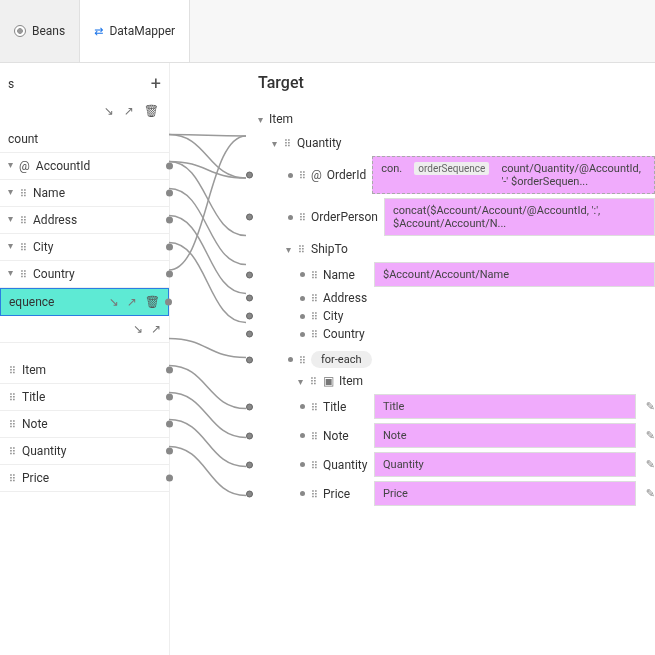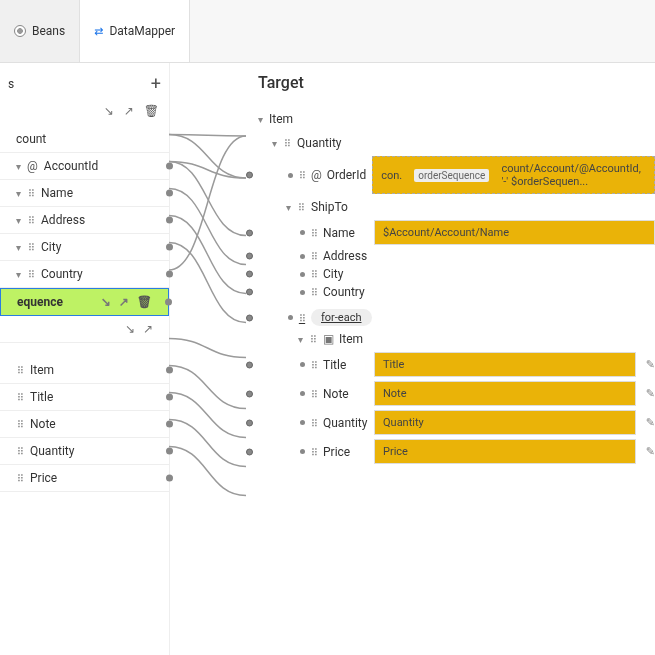--- a/index.html
+++ b/index.html
@@ -12,38 +12,38 @@
   .beans-icon { background: radial-gradient(circle, #999 40%, #fff 42%); border-radius: 50%; border: 1px solid #888; }
   .mapper-icon { color: #1a73e8; font-size: 11px; }
 
   .main { display: flex; height: calc(655px - 34px); }
 
   
   .left { width: 170px; border-right: 1px solid #eee; position: relative; overflow: visible; }
   .left-head { display: flex; justify-content: space-between; align-items: center; padding: 10px 8px 6px 8px; }
   .plus { font-size: 18px; color: #555; cursor: pointer; }
   .left-sub { display: flex; justify-content: flex-end; gap: 10px; padding: 4px 10px 8px 0; color: #555; }
-  .src-item { display: flex; align-items: center; gap: 6px; padding: 6px 16px; border-bottom: 1px solid #eee; position: relative; }
-  .src-item.highlight { background: #bef264; border: 1px solid #2a7de1; font-weight: bold; }
+  .src-item { display: flex; align-items: flex-start; gap: 6px; padding: 6px 8px; border-bottom: 1px solid #eee; position: relative; }
+  .src-item.highlight { background: #5eead4; border: 1px solid #2a7de1; }
   .src-item .icons { margin-left: auto; display: flex; gap: 8px; color: #555; }
   .dot { width: 5px; height: 5px; border-radius: 50%; background: #888; display: inline-block; }
   .grip { display: inline-block; width: 8px; text-align: center; color: #888; letter-spacing: -1px; }
   .grip::before { content: "⠿"; font-size: 10px; }
   .attr { color: #555; }
   .chev { color: #888; font-size: 10px; }
   .trash { cursor: pointer; }
   .port { width: 7px; height: 7px; border-radius: 50%; background: #888; position: absolute; right: -4px; top: 50%; transform: translateY(-50%); }
 
   
   .right { flex: 1; padding: 10px 0 0 88px; position: relative; overflow: hidden; }
   .target-h { font-size: 16px; font-weight: 500; margin-bottom: 20px; }
   .body-h { display: flex; align-items: center; gap: 6px; font-size: 12px; margin-bottom: 10px; }
   .tgt-row { display: flex; align-items: center; gap: 6px; margin-bottom: 4px; position: relative; }
   .tgt-label { display: flex; align-items: center; gap: 5px; min-width: 70px; padding-left: 2px; }
-  .tgt-field { flex: 1; border: 1px solid #ddd; padding: 5px 8px; font-size: 11px; color: #444; background: #eab308; min-height: 24px; display:flex; align-items:center; gap:12px; }
+  .tgt-field { flex: 1; border: 1px solid #ddd; padding: 5px 8px; font-size: 11px; color: #444; background: #f0abfc; min-height: 24px; display:flex; align-items:flex-start; gap:12px; }
   .tgt-field.dashed { border: 1px dashed #aaa; }
   .tgt-field .hint { background: #eee; padding: 1px 4px; font-size: 10px; color: #666; border-radius: 2px; }
   .edit-ic { color: #888; margin-left: 4px; cursor: pointer; font-size: 11px; }
   .chip { background: #eee; border-radius: 10px; padding: 2px 10px; font-size: 11px; }
   .inport { width: 7px; height: 7px; border-radius: 50%; background: #888; position: absolute; left: -12px; top: 50%; transform: translateY(-50%); border: 1px solid #666; }
   .indent-1 { padding-left: 14px; }
   .indent-2 { padding-left: 28px; }
   .indent-3 { padding-left: 40px; }
   .group-head { display: flex; align-items: center; gap: 6px; margin: 6px 0 6px 0; }
   .sm-ic { display:inline-block; width:10px; text-align:center; color:#777;}
@@ -176,24 +176,35 @@
       <span class="inport"></span>
       <span class="tgt-label">
         <span class="dot"></span>
         <span class="grip"></span>
         <span class="attr">@</span>
         <span>OrderId</span>
       </span>
       <div class="tgt-field dashed">
         <span>con.</span>
         <span class="hint">orderSequence</span>
-        <span>count/Account/@AccountId, '-' $orderSequen...</span>
+        <span>count/Quantity/@AccountId, '-' $orderSequen...</span>
       </div>
     </div>
 
+    <div class="tgt-row indent-2" id="t-orderperson">
+      <span class="inport"></span>
+      <span class="tgt-label">
+        <span class="dot"></span>
+        <span class="grip"></span>
+        <span>OrderPerson</span>
+      </span>
+      <div class="tgt-field">
+        <span>concat($Account/Account/@AccountId, ':', $Account/Account/N...</span>
+      </div>
+    </div>
 
     <div class="group-head indent-2">
       <span class="chev">▾</span>
       <span class="grip"></span>
       <span>ShipTo</span>
     </div>
 
     <div class="tgt-row indent-3" id="t-name">
       <span class="inport"></span>
       <span class="tgt-label">
@@ -223,21 +234,21 @@
     </div>
     <div class="tgt-row indent-3" id="t-country">
       <span class="inport"></span>
       <span class="tgt-label">
           <span class="dot"></span>
           <span class="grip"></span>
           <span>Country</span>
         </span>
     </div>
 
-    <div class="tgt-row indent-2" id="t-foreach" style="margin-top:10px;text-decoration:underline;">
+    <div class="tgt-row indent-2" id="t-foreach" style="margin-top:10px;">
       <span class="inport"></span>
       <span class="tgt-label">
         <span class="dot"></span>
         <span class="grip"></span>
         <span class="chip">for-each</span>
       </span>
     </div>
 
     <div class="group-head indent-3">
       <span class="chev">▾</span>

